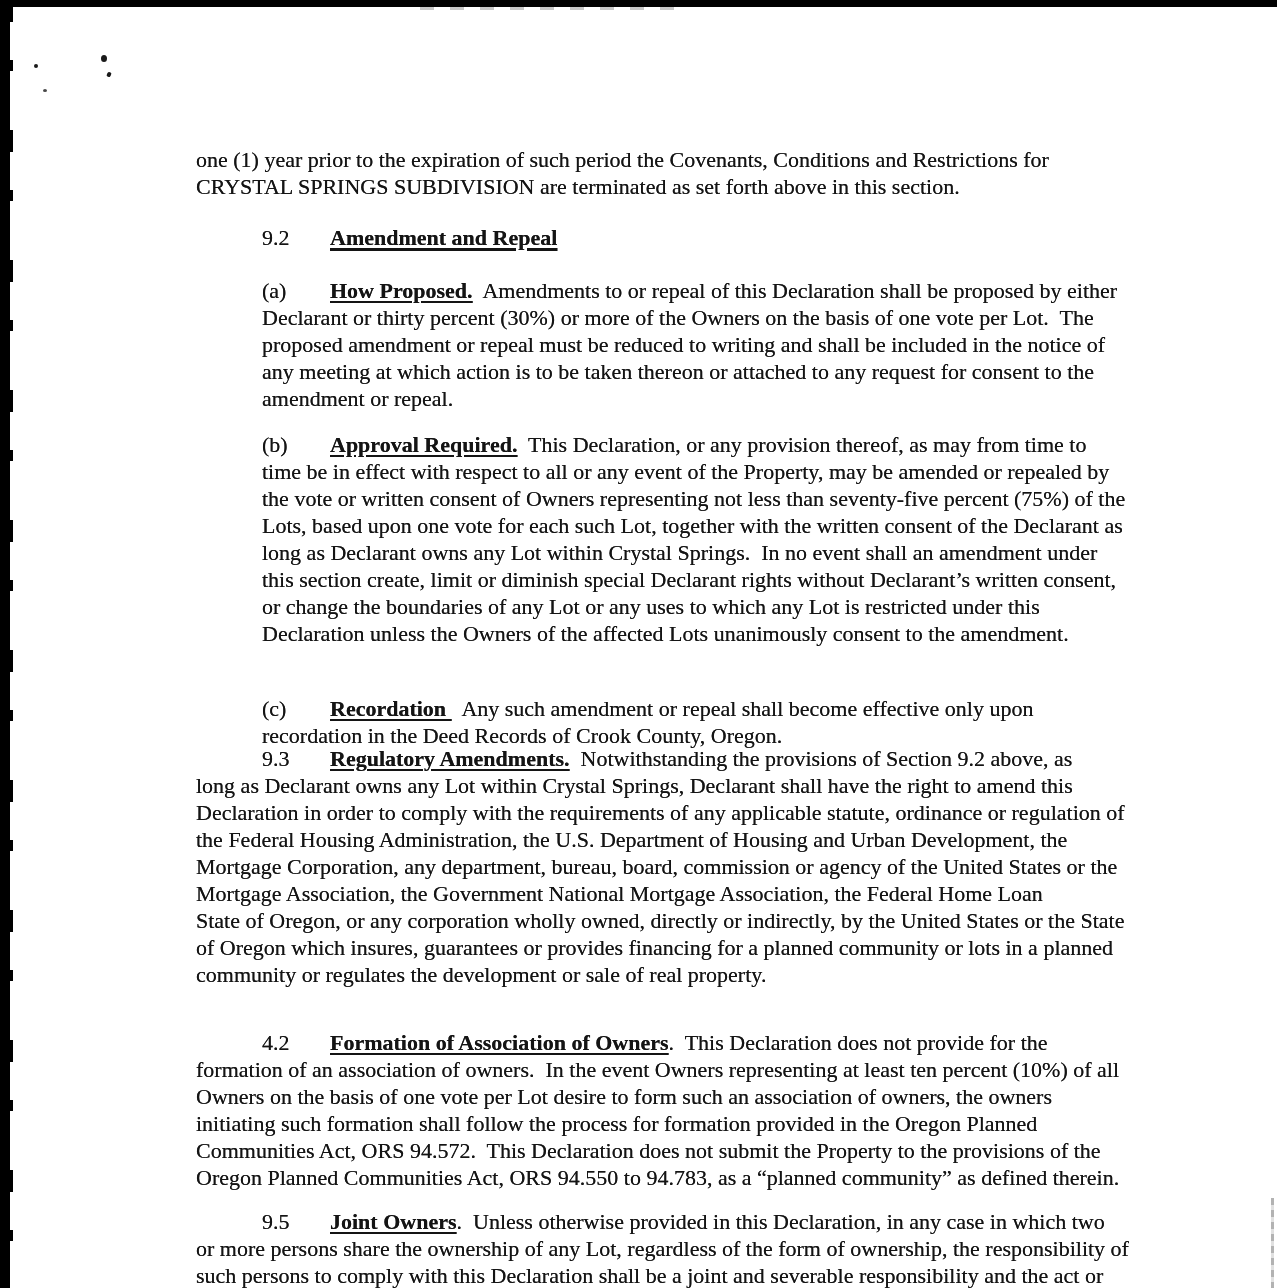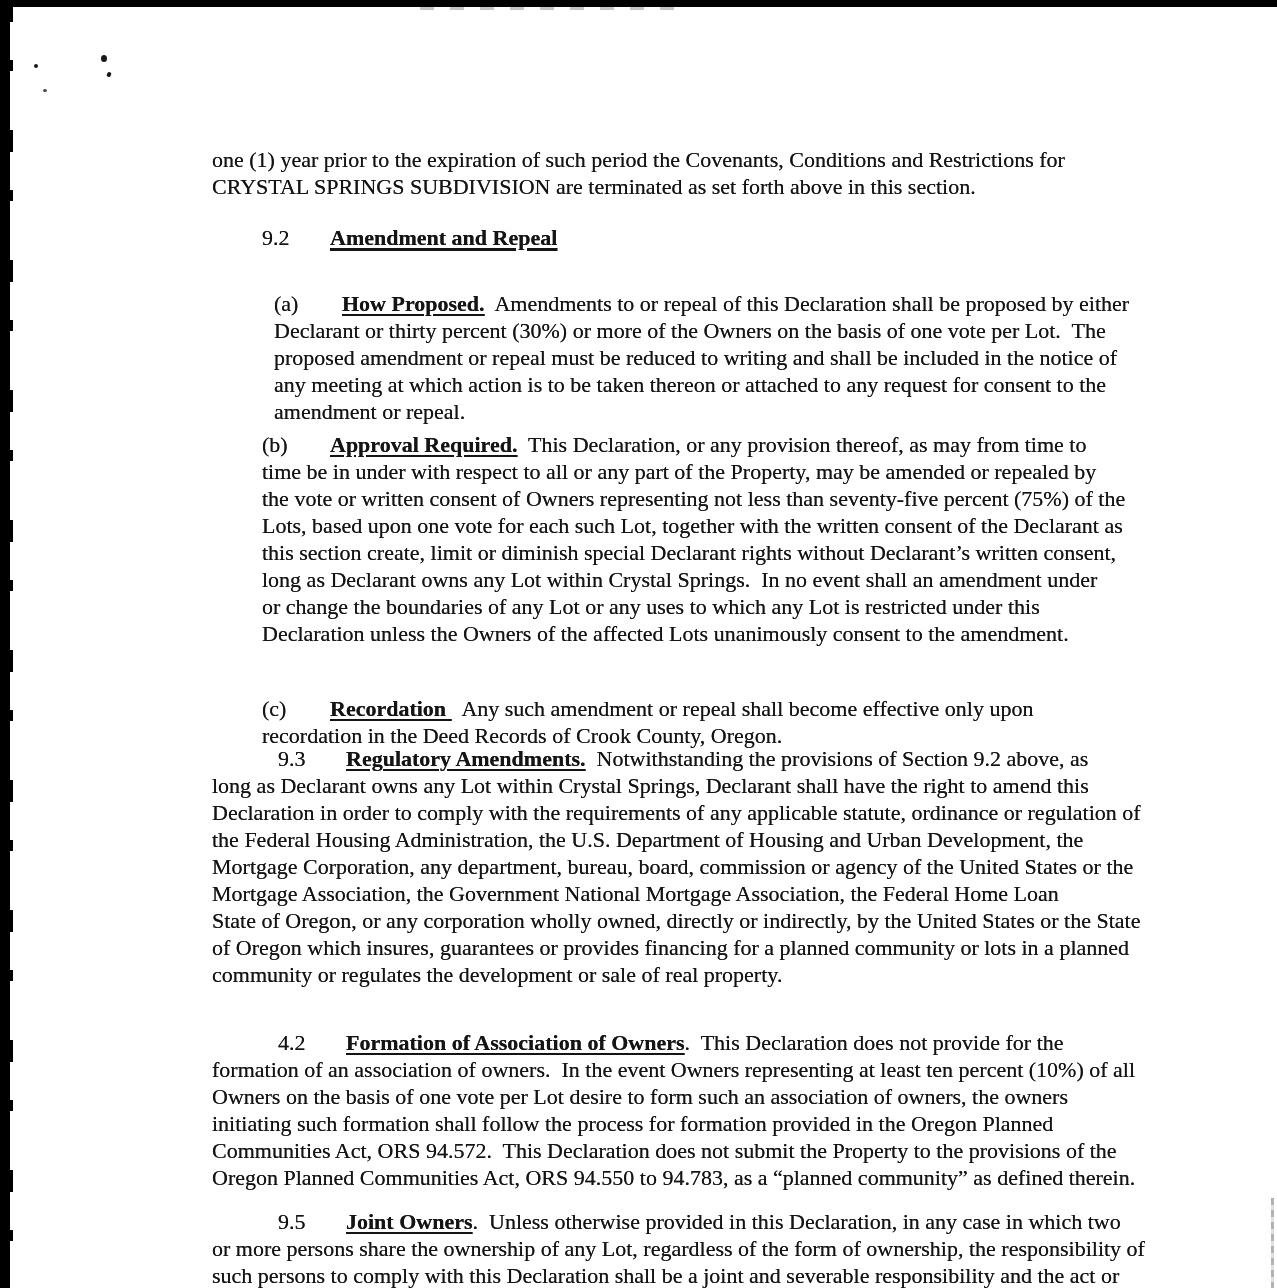--- a/index.html
+++ b/index.html
@@ -47,36 +47,36 @@
     opacity: .8;
   }
   
   .doc {
     position: absolute; left: 196px; top: 0;
     width: 1005px; height: 1288px;
     font-size: 22px;
     line-height: 27px;
     text-shadow: 0 0 0.5px rgba(0,0,0,.75);
   }
-  .para { position: absolute; left: 16px; }
+  .para { position: absolute; left: 0; }
   .para.indented { left: 66px; }
   .line { white-space: pre; height: 27px; }
   .line.first-hang { padding-left: 66px; }
   .num { display: inline-block; width: 68px; white-space: pre; }
   .lead {
     font-weight: 700;
     text-decoration: underline;
     text-decoration-thickness: 2px;
     text-underline-offset: 3px;
   }
   .major .lead { text-decoration-thickness: 3px; margin-top: 38px; }
   
   .p-intro { top: 146px; }
   .p-s92   { top: 224px; }
-  .p-a     { top: 290px; margin-left: 12px; }
+  .p-a     { top: 277px; }
   .p-b     { top: 431px; }
   .p-c     { top: 667px; margin-top: 28px; }
   .p-s93   { top: 745px; }
   .p-s94   { top: 1029px; }
   .p-s95   { top: 1208px; }
 </style>
 </head>
 <body>
 
 <div class="page">
@@ -105,25 +105,25 @@
     <div class="para indented p-a">
       <div class="line"><span class="num">(a)</span><span class="lead">How Proposed.</span><span>  Amendments to or repeal of this Declaration shall be proposed by either</span></div>
       <div class="line">Declarant or thirty percent (30%) or more of the Owners on the basis of one vote per Lot.  The</div>
       <div class="line">proposed amendment or repeal must be reduced to writing and shall be included in the notice of</div>
       <div class="line">any meeting at which action is to be taken thereon or attached to any request for consent to the</div>
       <div class="line">amendment or repeal.</div>
     </div>
 
     <div class="para indented p-b">
       <div class="line"><span class="num">(b)</span><span class="lead">Approval Required.</span><span>  This Declaration, or any provision thereof, as may from time to</span></div>
-      <div class="line">time be in under with respect to all or any part of the Property, may be amended or repealed by</div>
+      <div class="line">time be in effect with respect to all or any event of the Property, may be amended or repealed by</div>
       <div class="line">the vote or written consent of Owners representing not less than seventy-five percent (75%) of the</div>
       <div class="line">Lots, based upon one vote for each such Lot, together with the written consent of the Declarant as</div>
+      <div class="line">long as Declarant owns any Lot within Crystal Springs.  In no event shall an amendment under</div>
       <div class="line">this section create, limit or diminish special Declarant rights without Declarant’s written consent,</div>
-      <div class="line">long as Declarant owns any Lot within Crystal Springs.  In no event shall an amendment under</div>
       <div class="line">or change the boundaries of any Lot or any uses to which any Lot is restricted under this</div>
       <div class="line">Declaration unless the Owners of the affected Lots unanimously consent to the amendment.</div>
     </div>
 
     <div class="para indented p-c">
       <div class="line"><span class="num">(c)</span><span class="lead">Recordation </span><span>  Any such amendment or repeal shall become effective only upon</span></div>
       <div class="line">recordation in the Deed Records of Crook County, Oregon.</div>
     </div>
 
     <div class="para p-s93">

